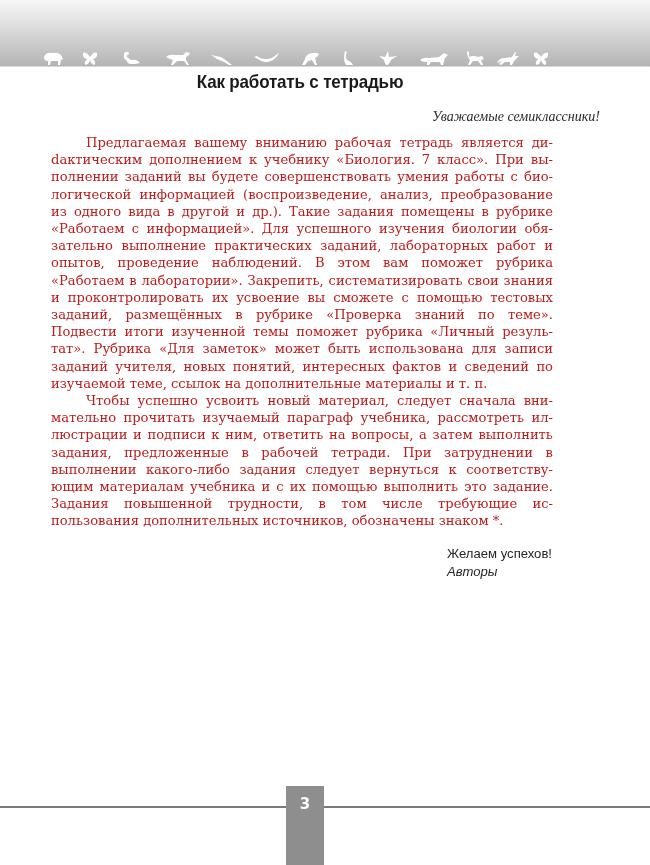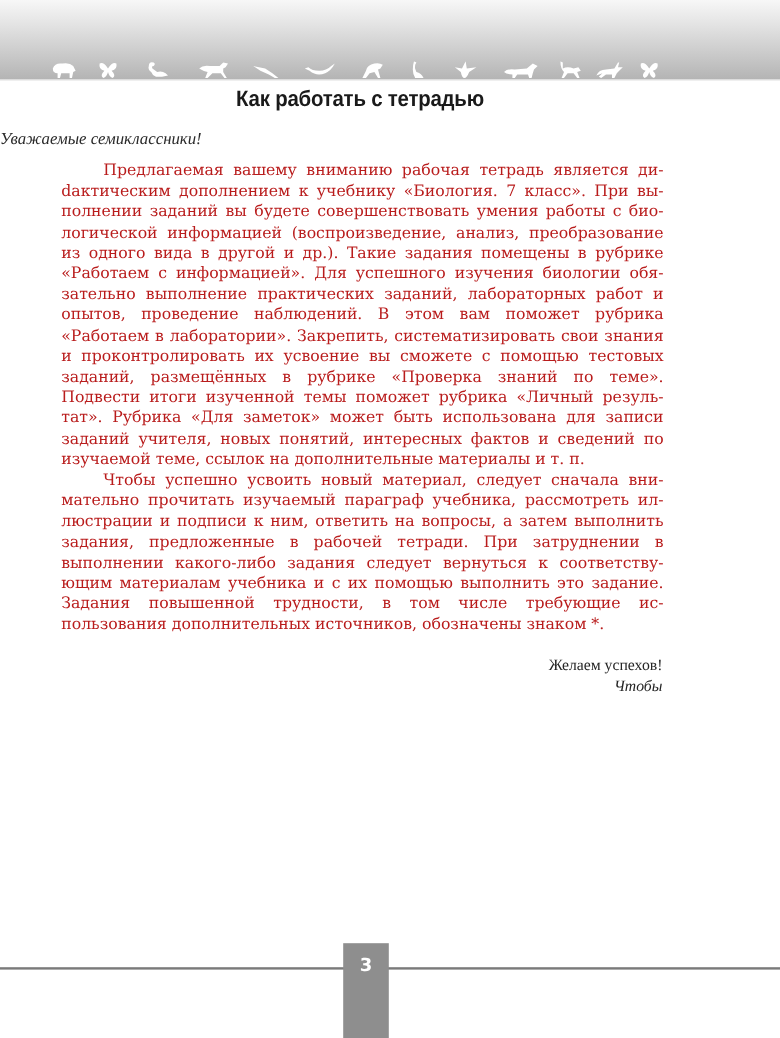--- a/index.html
+++ b/index.html
@@ -48,21 +48,21 @@
       font-size: 18.5px;
       letter-spacing: -0.2px;
       color: #1a1a1a;
       transform: scaleX(0.92);
       transform-origin: 300px 0;
     }
     .greeting {
       position: absolute;
       left: 0; top: 109px;
       width: 600px;
-      text-align: left;
+      text-align: right;
       font-family: "Liberation Serif", "DejaVu Serif", serif;
       font-style: italic;
       font-size: 14px;
       color: #2a2a2a;
     }
     .body-text {
       position: absolute;
       left: 51px; top: 134px;
       width: 502px;
       font-family: "DejaVu Serif", "Liberation Serif", serif;
@@ -72,22 +72,22 @@
       text-align: justify;
       hyphens: manual;
     }
     .body-text p {
       margin: 0;
       text-indent: 35px;
     }
     .sign {
       position: absolute;
       right: 98px; top: 545px;
-      text-align: right;
-      font-family: Liberation Serif, serif;
+      text-align: left;
+      font-family: Liberation Sans, sans-serif;
       font-size: 13.1px;
       line-height: 17.5px;
       color: #252525;
     }
     .sign .authors {
       font-style: italic;
     }
     .footer-line {
       position: absolute;
       left: 0; top: 806px;
@@ -187,19 +187,19 @@
 <div class="title">Как работать с тетрадью</div>
 <div class="greeting">Уважаемые семиклассники!</div>
 
 <div class="body-text">
   <p>Предлагаемая вашему вниманию рабочая тетрадь является ди­dактическим дополнением к учебнику «Биология. 7 класс». При вы­полнении заданий вы будете совершенствовать умения работы с био­логической информацией (воспроизведение, анализ, преобразование из одного вида в другой и др.). Такие задания помещены в рубрике «Работаем с информацией». Для успешного изучения биологии обя­зательно выполнение практических заданий, лабораторных работ и опытов, проведение наблюдений. В этом вам поможет рубрика «Работаем в лаборатории». Закрепить, систематизировать свои зна­ния и проконтролировать их усвоение вы сможете с помощью тесто­вых заданий, размещённых в рубрике «Проверка знаний по теме». Подвести итоги изученной темы поможет рубрика «Личный резуль­тат». Рубрика «Для заметок» может быть использована для записи заданий учителя, новых понятий, интересных фактов и сведений по изучаемой теме, ссылок на дополнительные материалы и т. п.</p>
   <p>Чтобы успешно усвоить новый материал, следует сначала вни­мательно прочитать изучаемый параграф учебника, рассмотреть ил­люстрации и подписи к ним, ответить на вопросы, а затем выпол­нить задания, предложенные в рабочей тетради. При затруднении в выполнении какого-либо задания следует вернуться к соответству­ющим материалам учебника и с их помощью выполнить это зада­ние. Задания повышенной трудности, в том числе требующие ис­пользования дополнительных источников, обозначены знаком *.</p>
 </div>
 
 <div class="sign">
   <div>Желаем успехов!</div>
-  <div class="authors">Чтобы</div>
+  <div class="authors">Авторы</div>
 </div>
 
 <div class="footer-line"></div>
 <div class="page-box">
   <div class="page-number">3</div>
 </div>
 
 </body></html>

